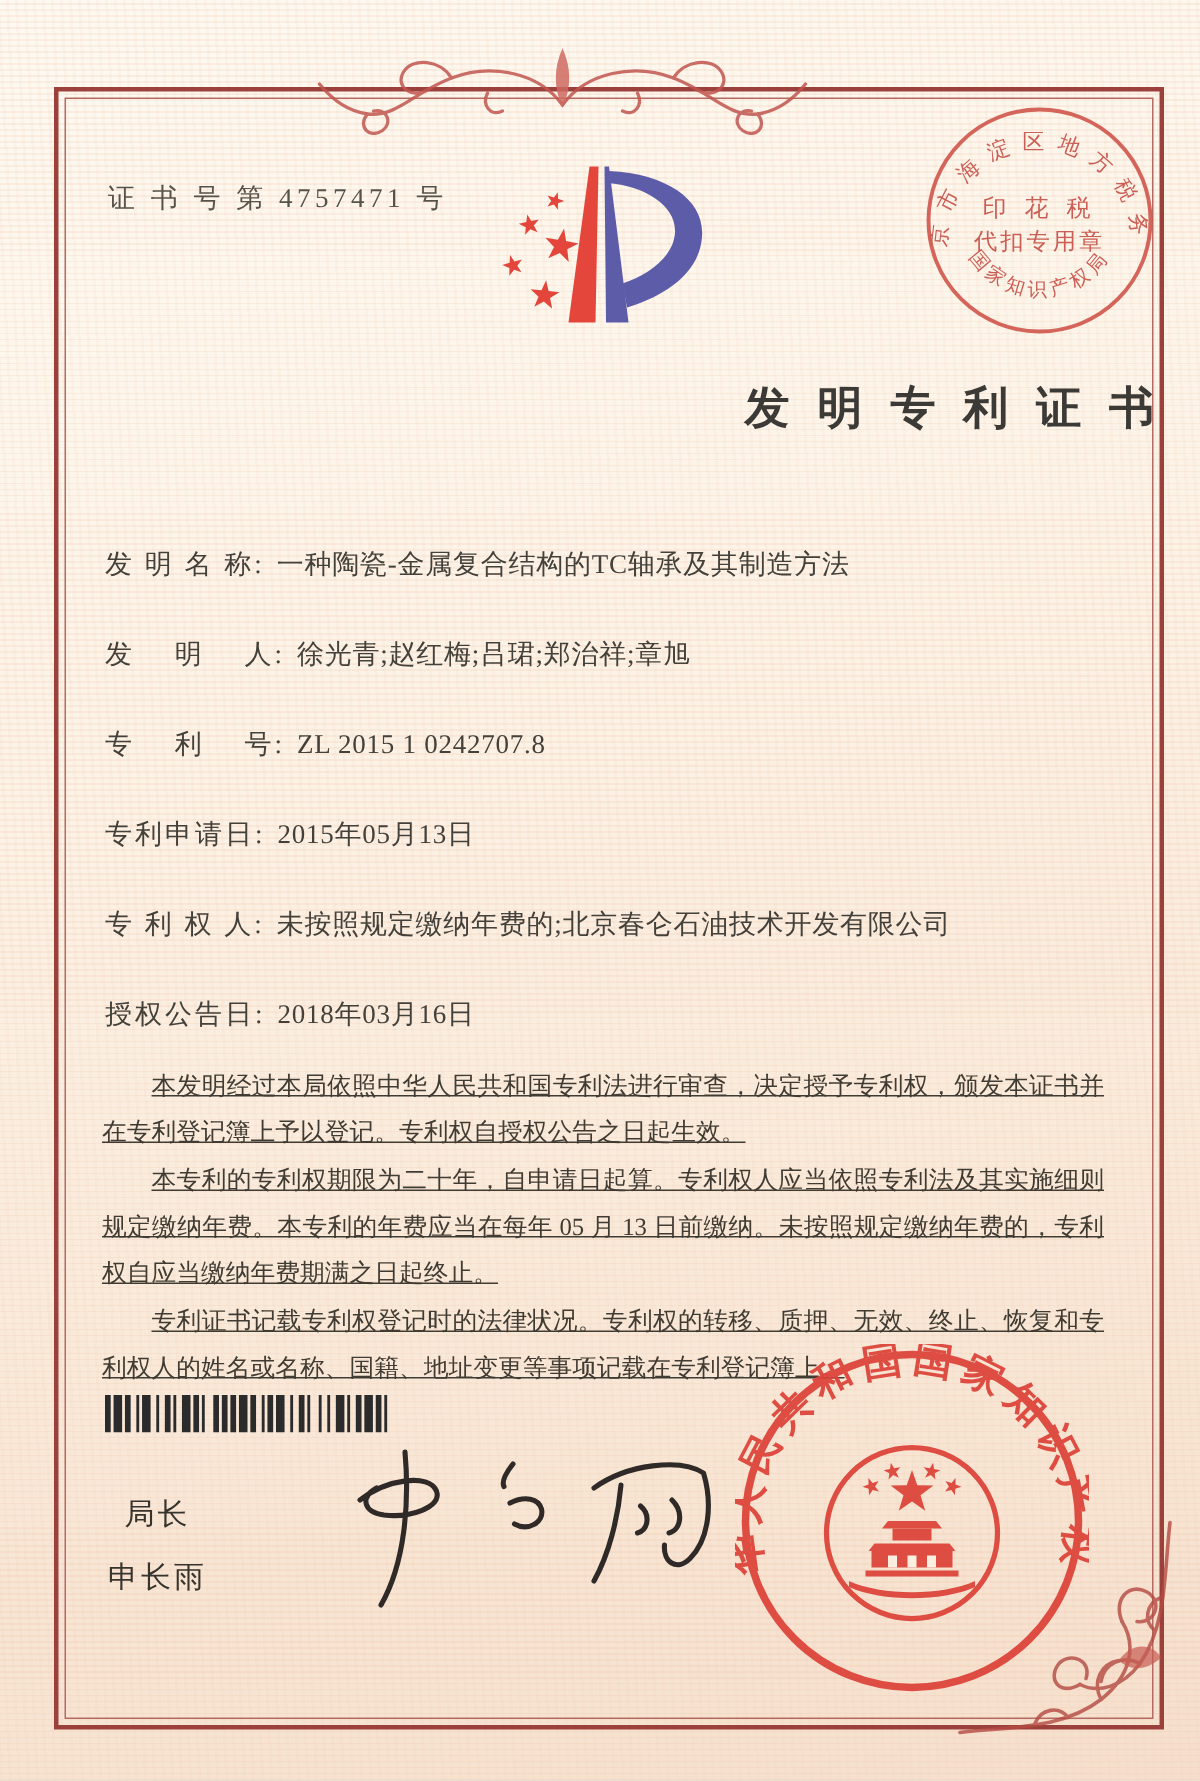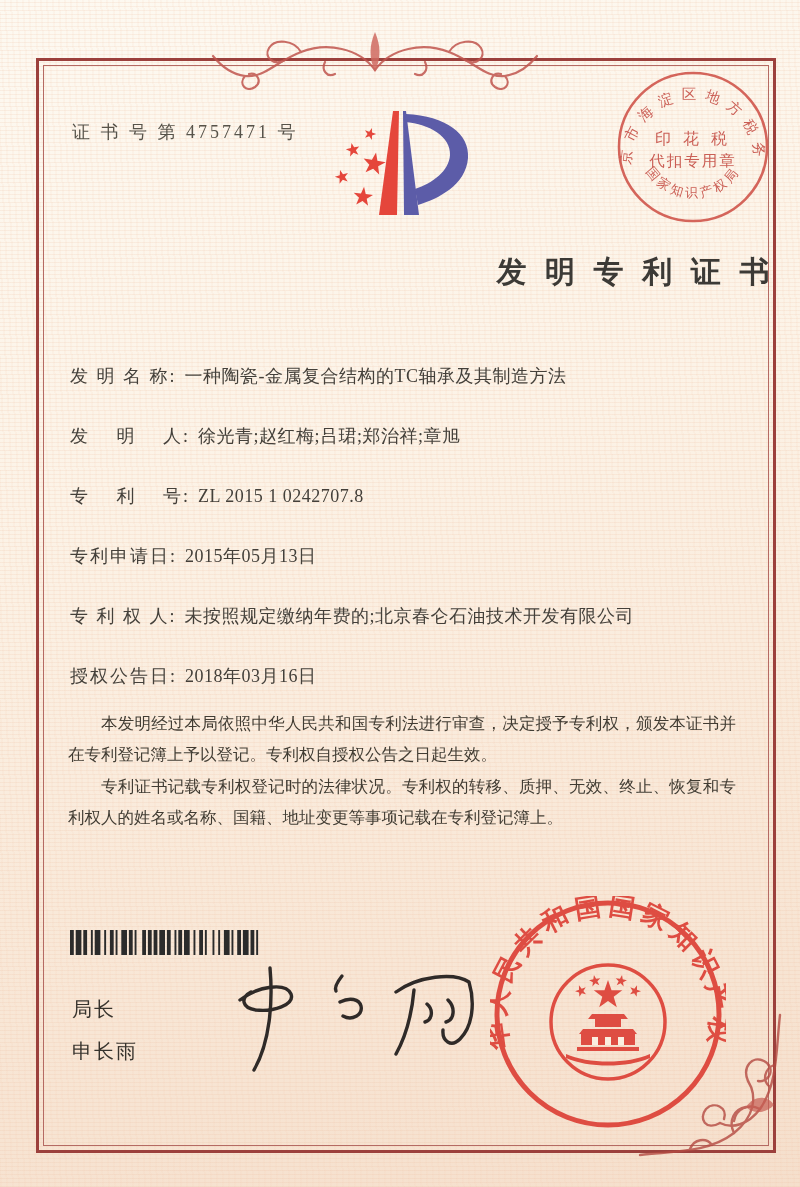--- a/index.html
+++ b/index.html
@@ -18,25 +18,25 @@
   .logo{position:absolute;left:318px;top:86px;width:165px;height:142px;}
   .tax-seal{position:absolute;left:614px;top:68px;width:158px;height:158px;opacity:0.88;}
   .title{
     position:absolute;left:0;right:0;top:240px;margin:12px;text-align:right;
     font-size:30px;font-weight:bold;color:#3c3a36;letter-spacing:0.62em;text-indent:0.62em;
   }
   .fields{position:absolute;left:70px;top:364px;width:670px;}
   .row{margin-bottom:22px;font-size:18px;height:38px;color:#44403a;}
   .flabel{display:inline-block;white-space:pre;letter-spacing:2px;}
   .fvalue{margin-left:8px;letter-spacing:0.5px;}
-  .body-text{position:absolute;left:68px;top:708px;width:668px;}
+  .body-text{position:absolute;left:68px;top:708px;width:668px;text-decoration:underline;}
   .body-text p{margin:0;font-size:16.5px;line-height:1.9;text-indent:2em;text-align:justify;color:#413c33;}
   .barcode{position:absolute;left:70px;top:930px;width:228px;height:25px;}
   .signer{position:absolute;left:72px;top:996px;font-size:20px;color:#37332d;}
-  .signer div{height:42px;letter-spacing:2px;}
+  .signer div{height:42px;letter-spacing:2px;text-align:center;}
   .signature{position:absolute;left:190px;top:962px;width:310px;height:130px;}
   .office-seal{position:absolute;left:490px;top:896px;width:236px;height:236px;opacity:0.93;}
   .issue-date{position:absolute;left:496px;top:1058px;font-size:20px;color:#3e3933;letter-spacing:2px;z-index:5;}
   .ornament-top{position:absolute;left:205px;top:18px;width:340px;height:72px;}
   .ornament-corner{position:absolute;right:6px;bottom:18px;width:160px;height:160px;}
   svg text{font-family:"Liberation Serif","DejaVu Serif",serif;}
 </style>
 </head>
 <body>
 
@@ -127,20 +127,21 @@
     <div class="row">
       <span class="flabel">专 利 权 人:</span><span class="fvalue">未按照规定缴纳年费的;北京春仑石油技术开发有限公司</span>
     </div>
     <div class="row">
       <span class="flabel">授权公告日:</span><span class="fvalue">2018年03月16日</span>
     </div>
   </div>
 
   <div class="body-text">
     <p>本发明经过本局依照中华人民共和国专利法进行审查，决定授予专利权，颁发本证书并在专利登记簿上予以登记。专利权自授权公告之日起生效。</p>
+    <p>本专利的专利权期限为二十年，自申请日起算。专利权人应当依照专利法及其实施细则规定缴纳年费。本专利的年费应当在每年 05 月 13 日前缴纳。未按照规定缴纳年费的，专利权自应当缴纳年费期满之日起终止。</p>
     <p>专利证书记载专利权登记时的法律状况。专利权的转移、质押、无效、终止、恢复和专利权人的姓名或名称、国籍、地址变更等事项记载在专利登记簿上。</p>
   </div>
 
   <svg class="barcode" viewBox="0 0 228 25" preserveAspectRatio="none">
     <g id="bars" fill="#2b2b2b">
         <rect x="0" y="0" width="3.8" height="25"></rect>
         <rect x="5.699999999999999" y="0" width="5.699999999999999" height="25"></rect>
         <rect x="13.299999999999999" y="0" width="3.8" height="25"></rect>
         <rect x="20.9" y="0" width="1.9" height="25"></rect>
         <rect x="24.699999999999996" y="0" width="5.699999999999999" height="25"></rect>

